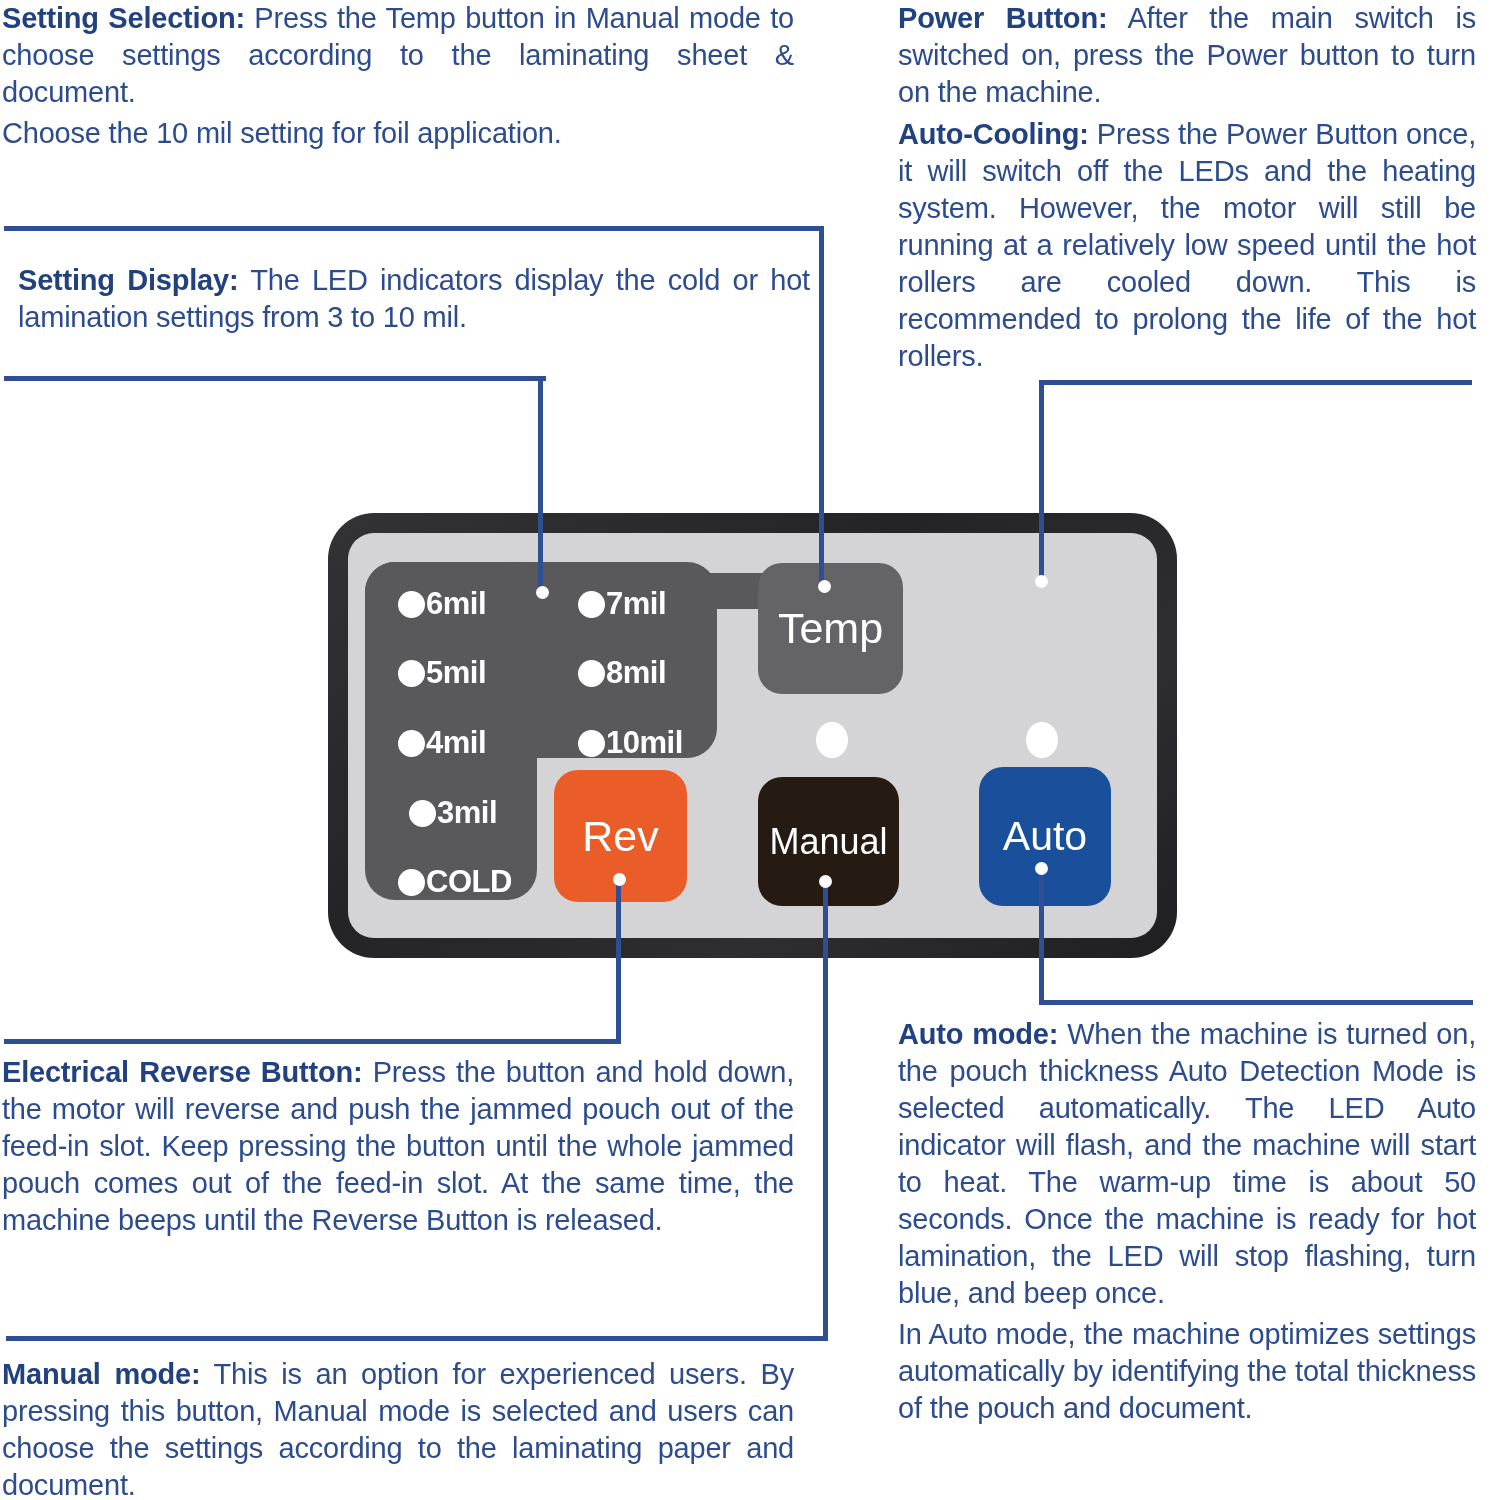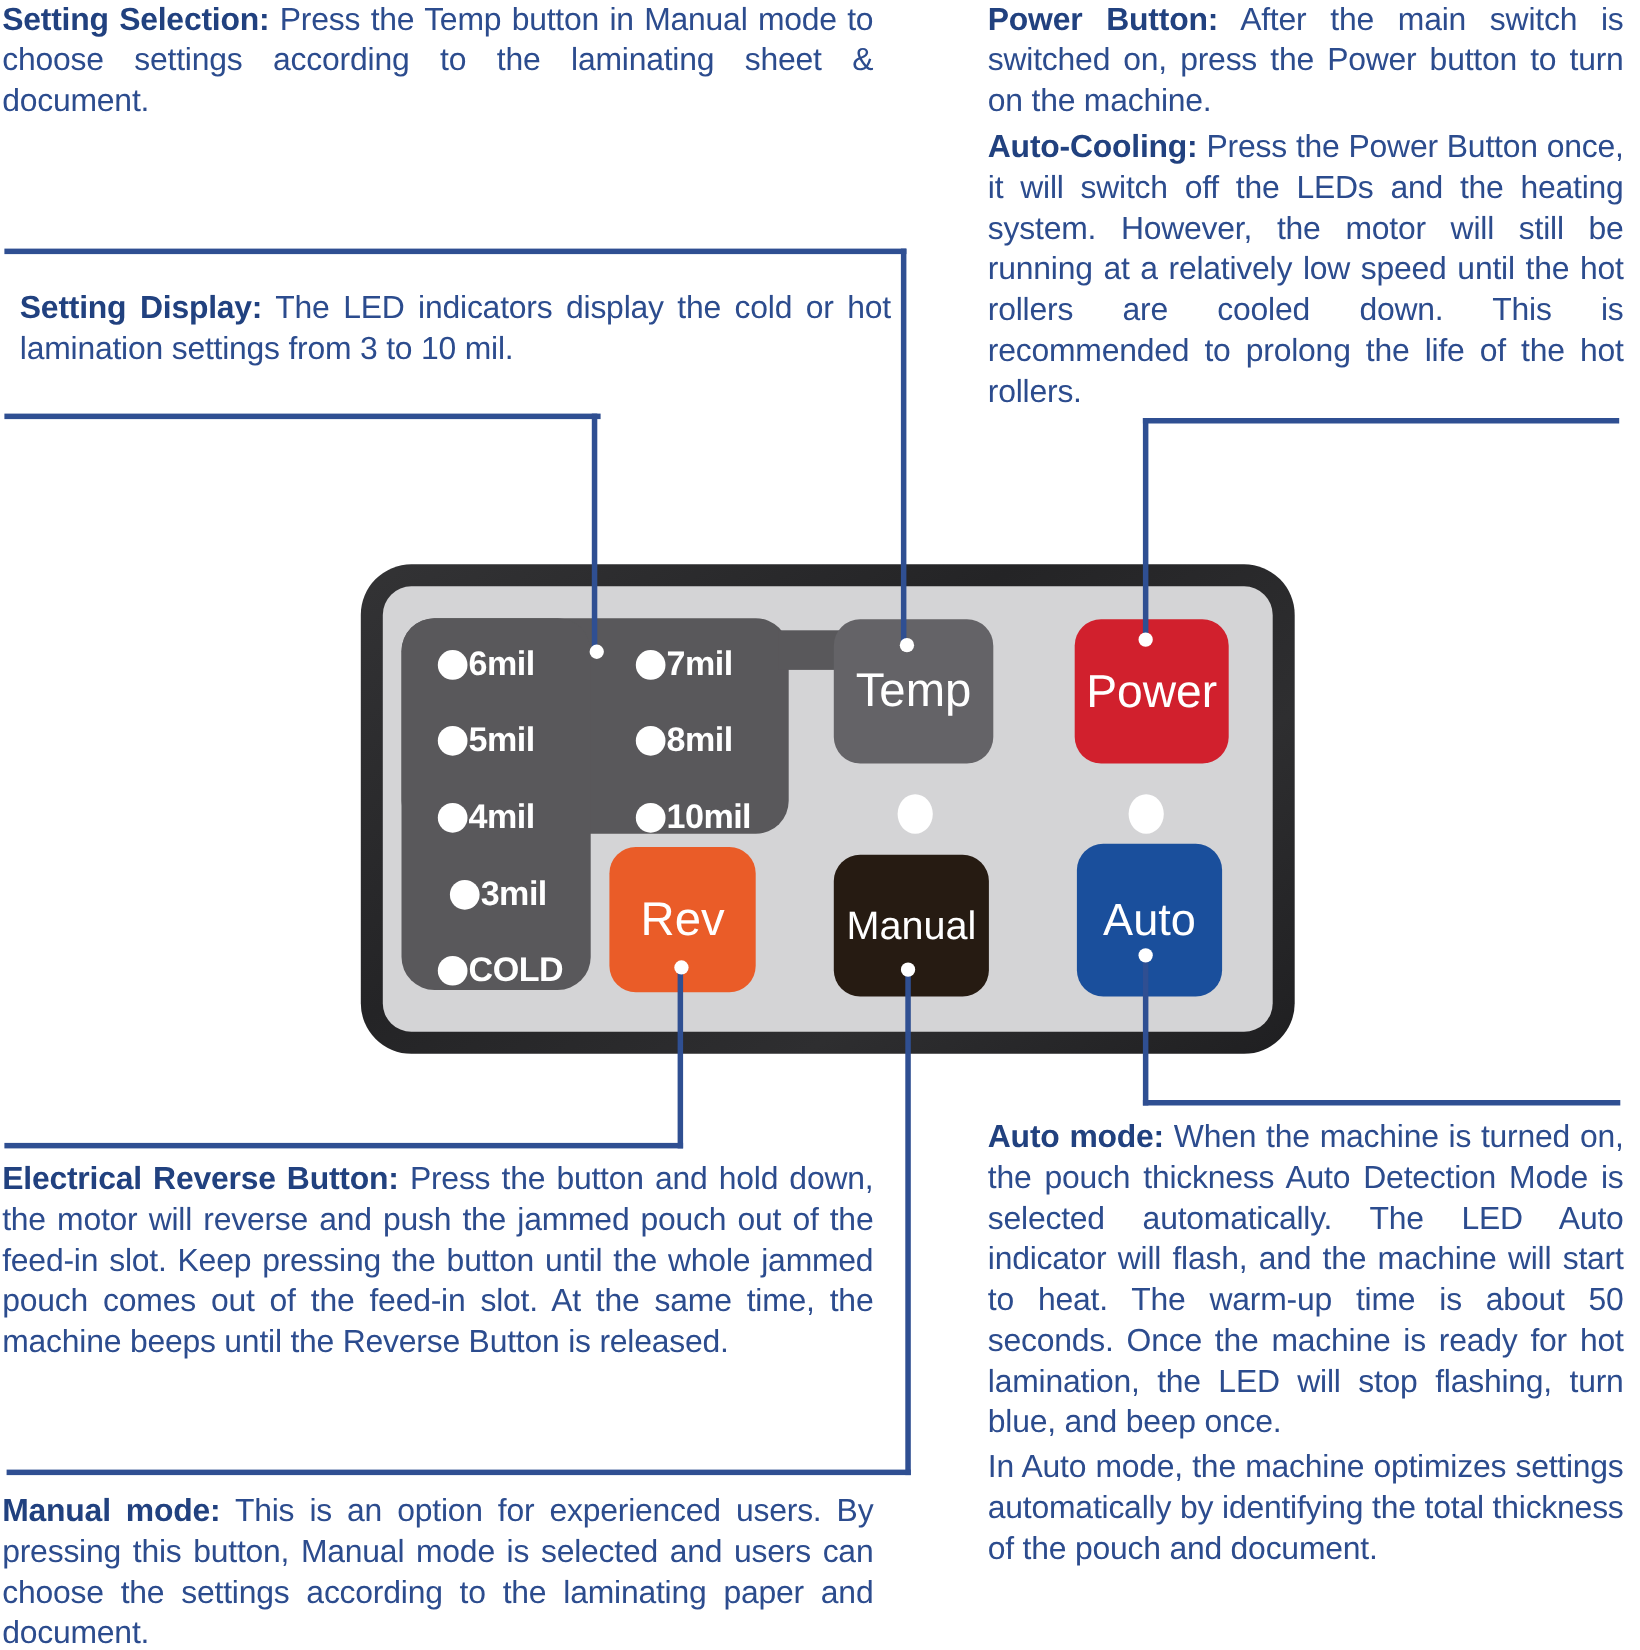--- a/index.html
+++ b/index.html
@@ -59,20 +59,21 @@
   .btn-auto{left:651px;top:254px;width:132px;height:139px;background:#1a4f9c;font-size:41px;}
   .oval{position:absolute;width:32px;height:36px;border-radius:50%;background:#ffffff;}
 </style>
 </head>
 <body>
 
 <div class="canvas">
 
   <div class="t-block col-left" style="top:0px;">
     <p><span class="hd">Setting Selection:</span> <span>Press the Temp button in Manual mode to choose settings according to the laminating sheet &amp; document.</span></p>
+    <p><span>Choose the 10 mil setting for foil application.</span></p>
   </div>
 
   <div class="t-block col-left" style="top:262px;margin-left:16px;">
     <p><span class="hd">Setting Display:</span> <span>The LED indicators display the cold or hot lamination settings from 3 to 10 mil.</span></p>
   </div>
 
   <div class="t-block col-right" style="top:0px;">
     <p><span class="hd">Power Button:</span> <span>After the main switch is switched on, press the Power button to turn on the machine.</span></p>
   </div>
 
@@ -129,23 +130,20 @@
         <span class="led-label">8mil</span>
       </div>
     <div class="led-item" style="left:250px;top:212px;">
         <span class="led-circle"></span>
         <span class="led-label">10mil</span>
       </div>
 
     <div class="pbtn btn-temp">
         <span>Temp</span>
       </div>
-    <div class="pbtn btn-power">
-        <span>Power</span>
-      </div>
     <div class="pbtn btn-rev">
         <span>Rev</span>
       </div>
     <div class="pbtn btn-auto">
         <span>Auto</span>
       </div>
     <div class="pbtn btn-manual">
         <span>Manual</span>
       </div>
 

